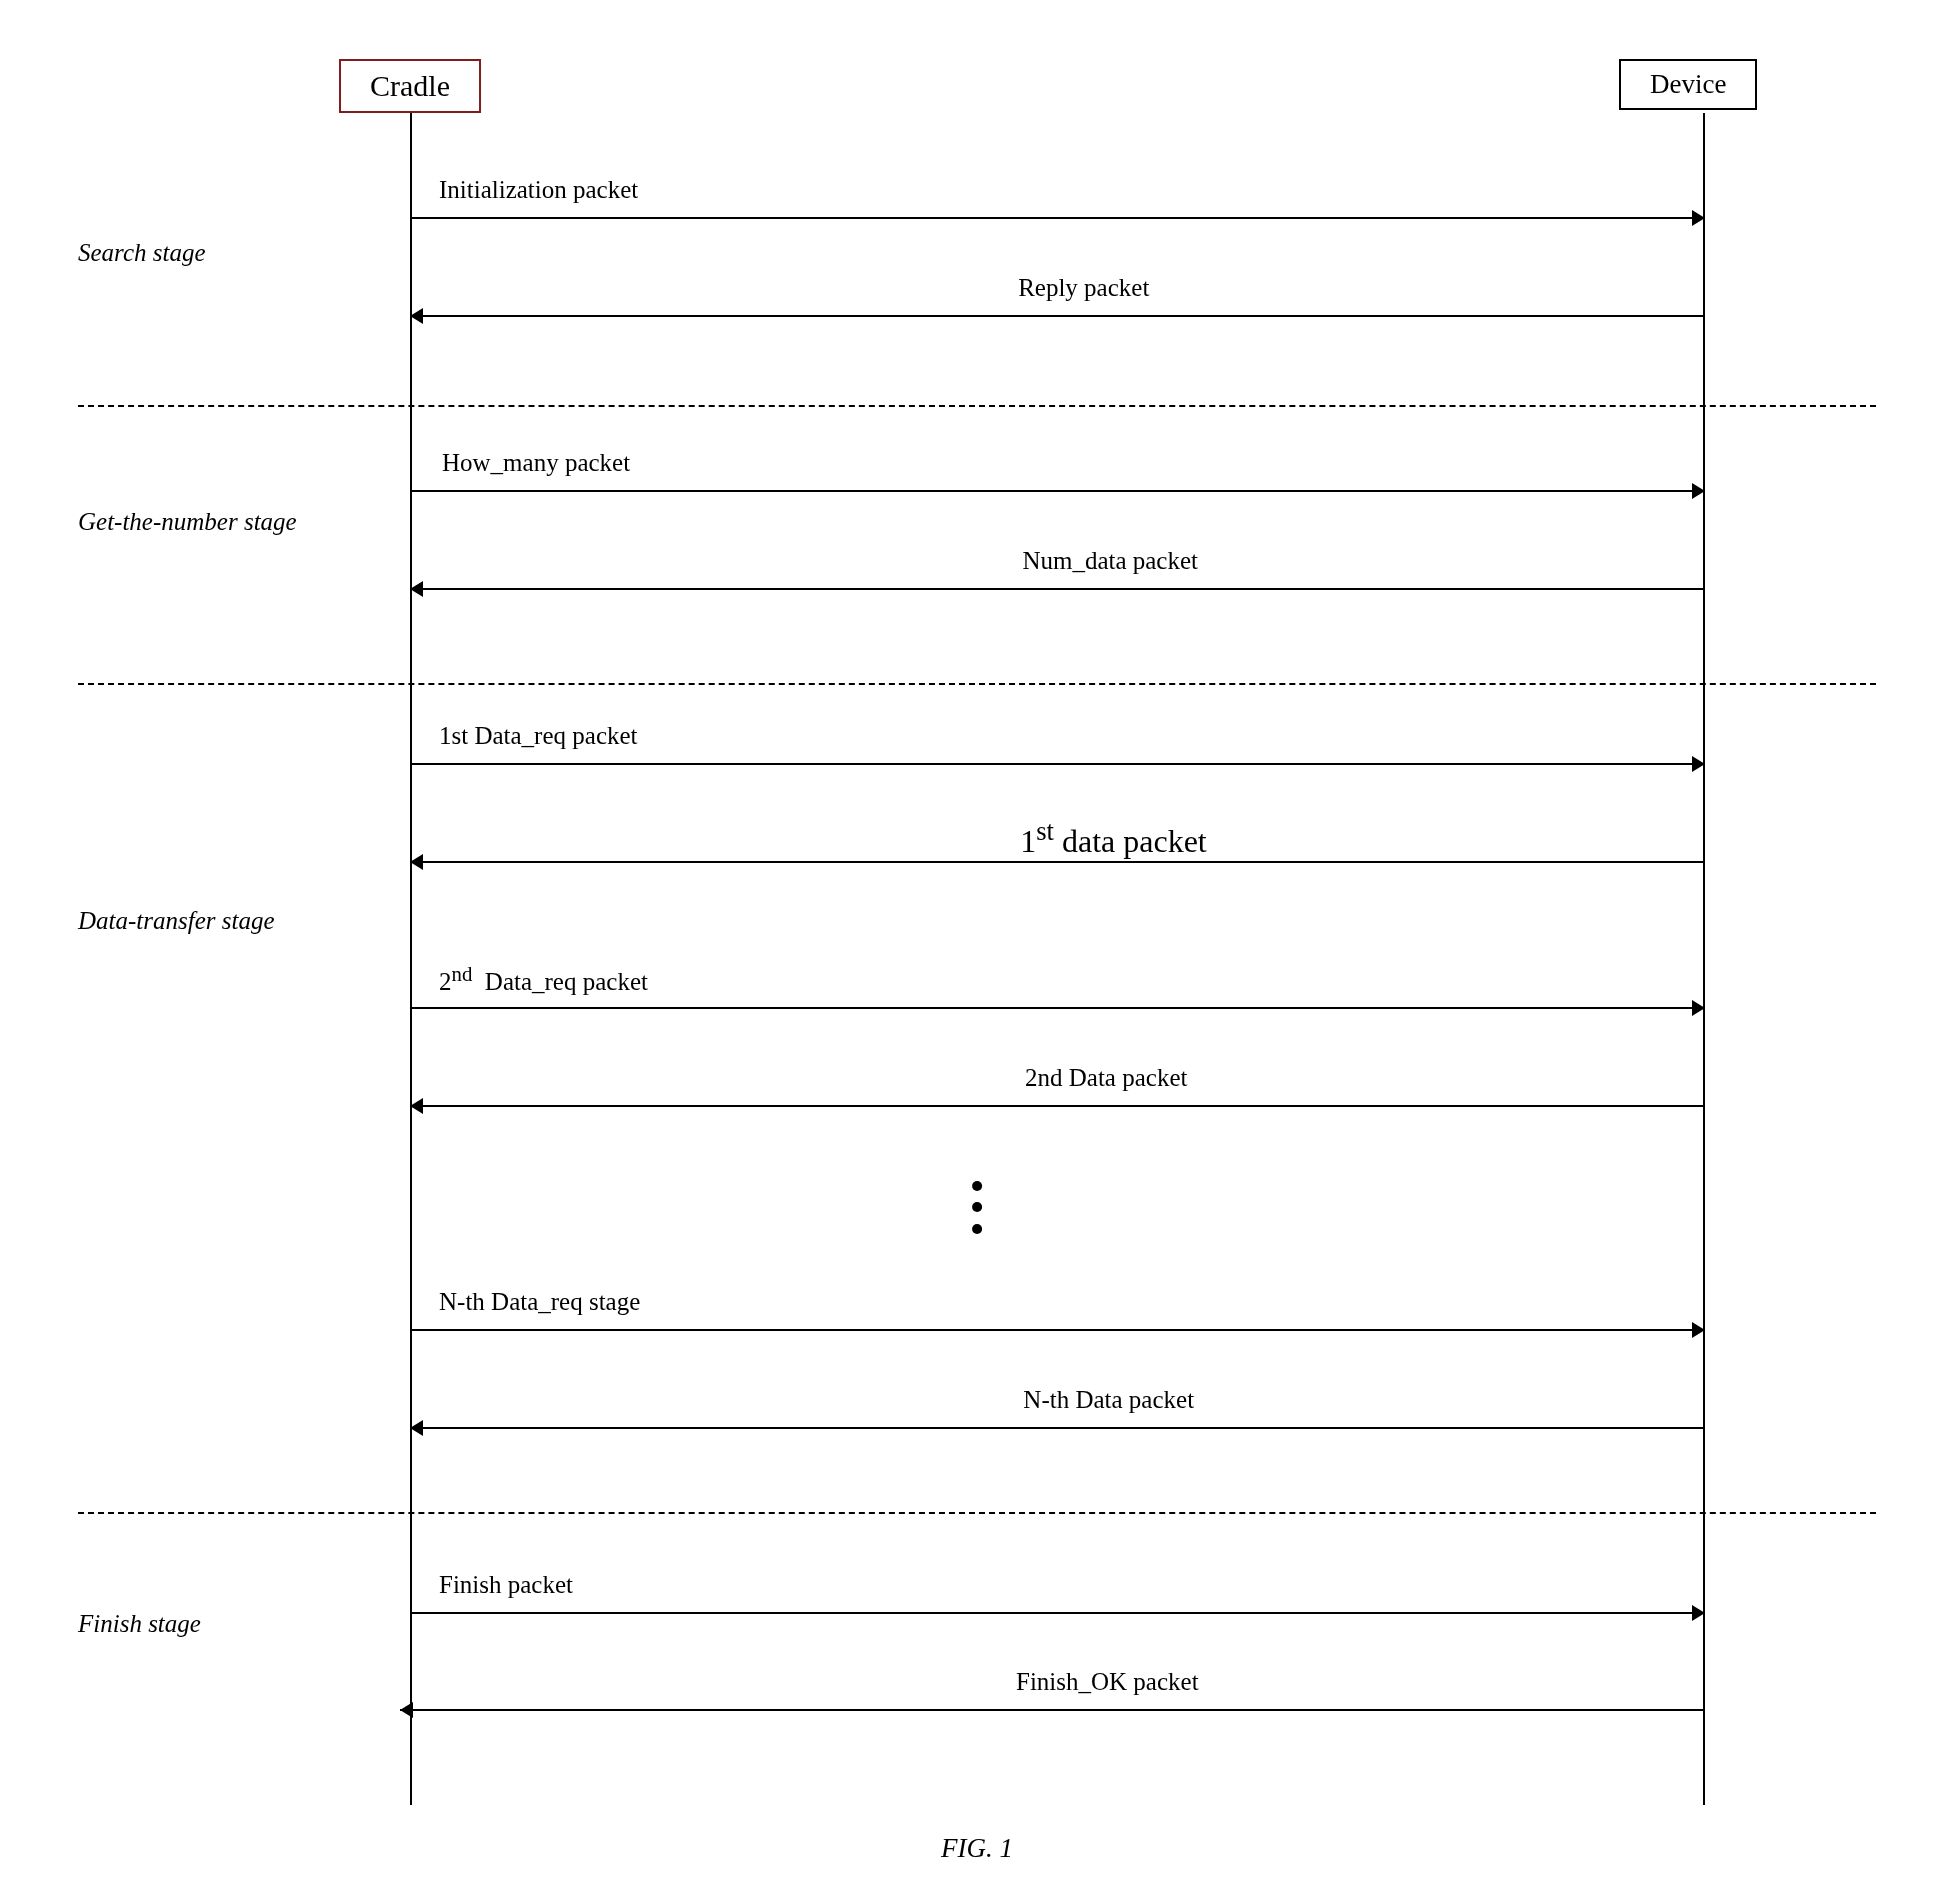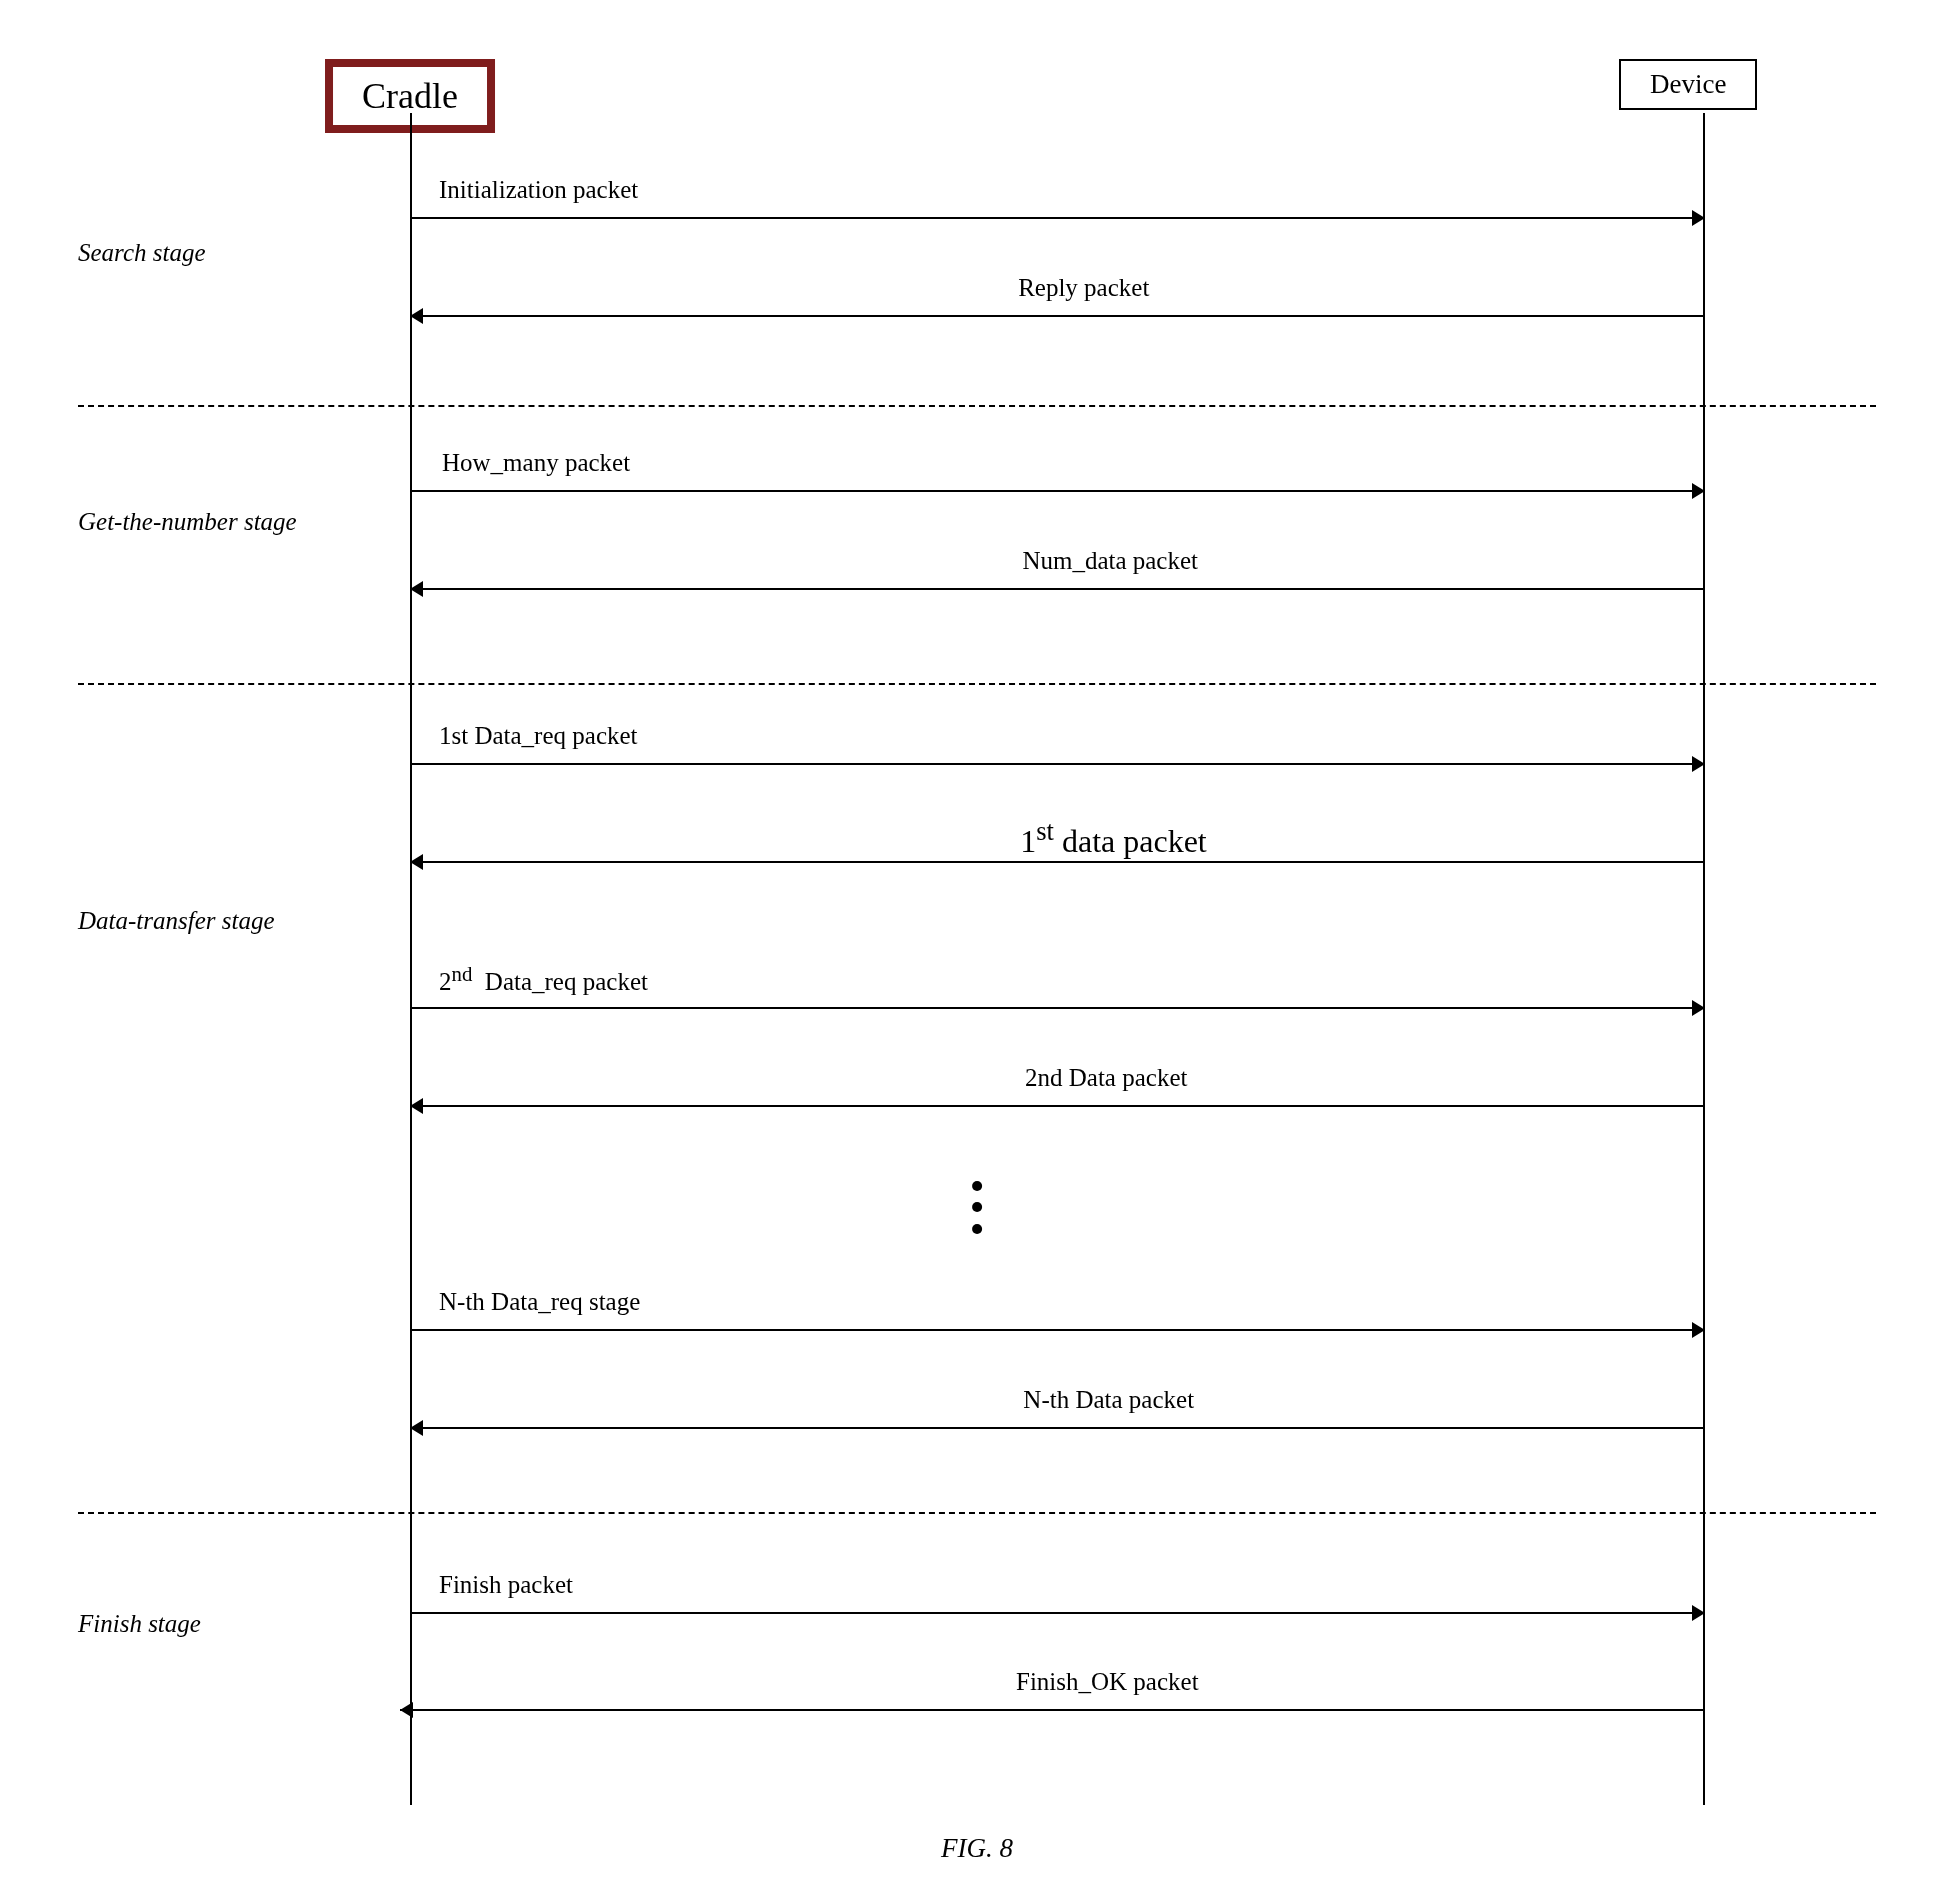--- a/index.html
+++ b/index.html
@@ -17,23 +17,23 @@
       top: 59px;
       left: 78px;
       right: 78px;
       bottom: 98px;
     }
 
     
     .header-box {
       position: absolute;
       top: 0;
-      border: 8px solid #7f1d1d;
+      border: 2px solid #7f1d1d;
       padding: 7.8px 29px;
-      font-size: 36px;
+      font-size: 30px;
       font-weight: normal;
       background: #fff;
       text-align: center;
     }
 
     #cradle-box {
       left: 332px;
       transform: translateX(-50%);
     }
 
@@ -202,15 +202,15 @@
     <div style="position:absolute; top:50%; left:0; right:0; height:2px; background:#000; transform:translateY(-50%);"></div>
     <div style="position:absolute; left:0; top:50%; transform:translateY(-50%); border-right:13.7px solid #000; border-top:8.8px solid transparent; border-bottom:8.8px solid transparent;"></div>
     <div style="position:absolute; top:-27px; left:50%; transform:translateX(-20%); font-size:25px;">
       <span>Finish_OK packet</span>
     </div>
   </div>
 
 </div>
 
 <div style="position:absolute; bottom:39px; left:50%; transform:translateX(-50%); font-size:27px; font-style:italic;">
-  <span>FIG. 8</span>
+  <span>FIG. 1</span>
 </div>
 
 
 </body></html>

